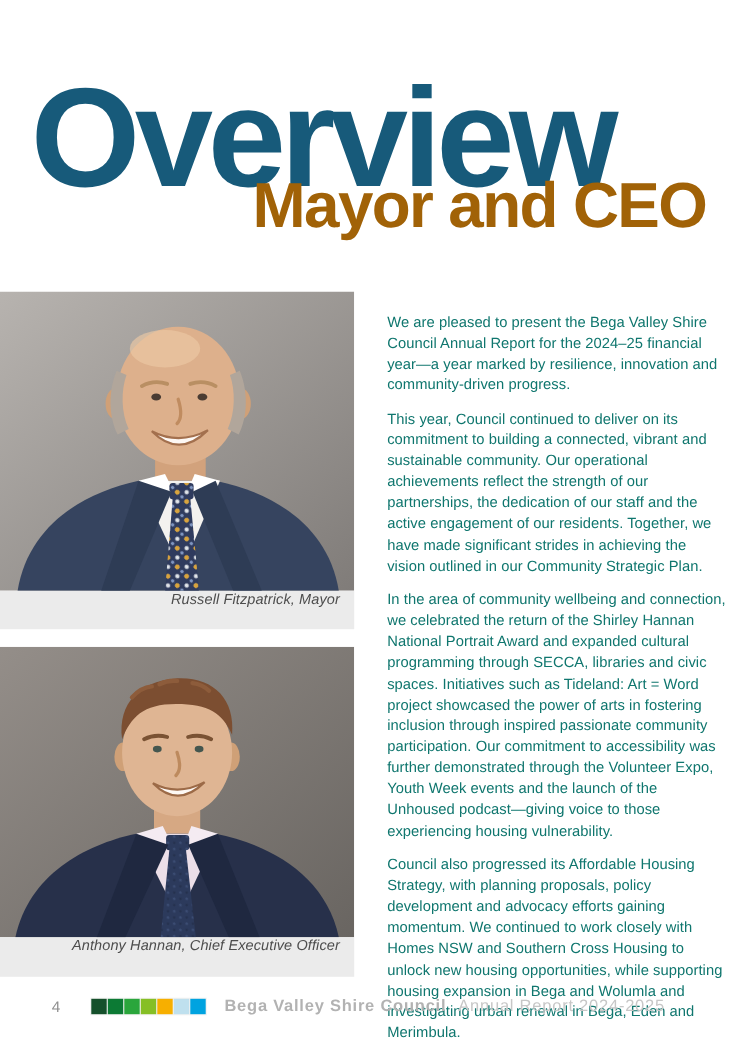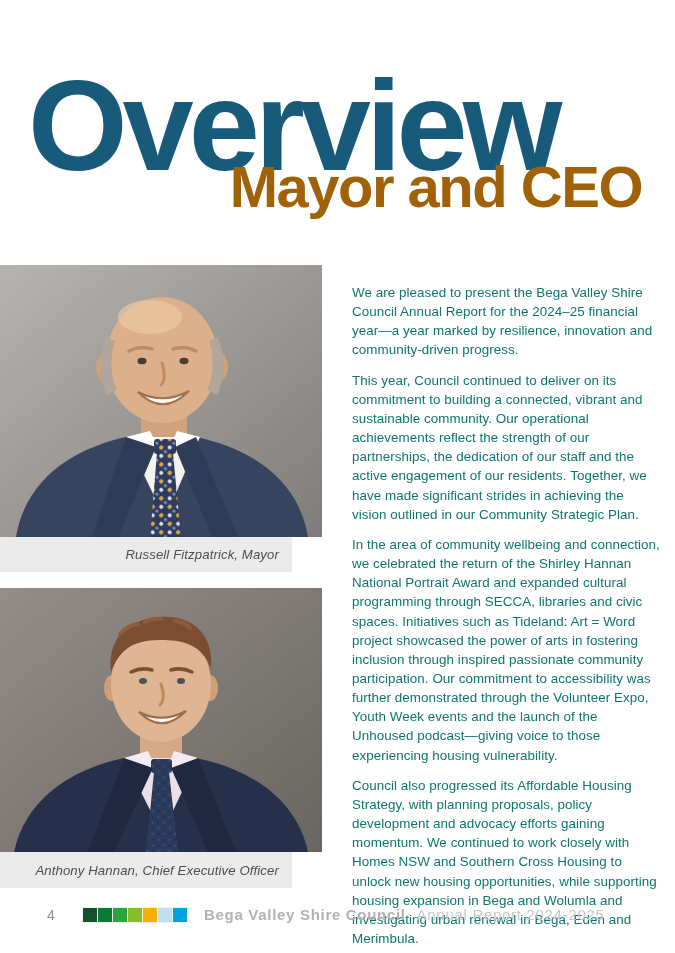--- a/index.html
+++ b/index.html
@@ -37,25 +37,25 @@
     white-space: nowrap;
     z-index: 2;
   }
 
   
   .figure { position: absolute; left: 0; width: 322px; }
   .figure-mayor { top: 265px; }
   .figure-ceo { top: 588px; }
   .figure svg { display: block; }
   .caption-bar {
-    width: 292px;
+    width: 322px;
     height: 35px;
     background: #ebebeb;
     display: flex;
-    align-items: center;
+    align-items: flex-start;
     justify-content: flex-end;
     padding-right: 13px;
   }
   .caption-bar.tall { height: 36px; }
   .caption-text {
     font-style: italic;
     font-size: 13.2px;
     color: #4d4d4d;
     letter-spacing: 0.1px;
   }

